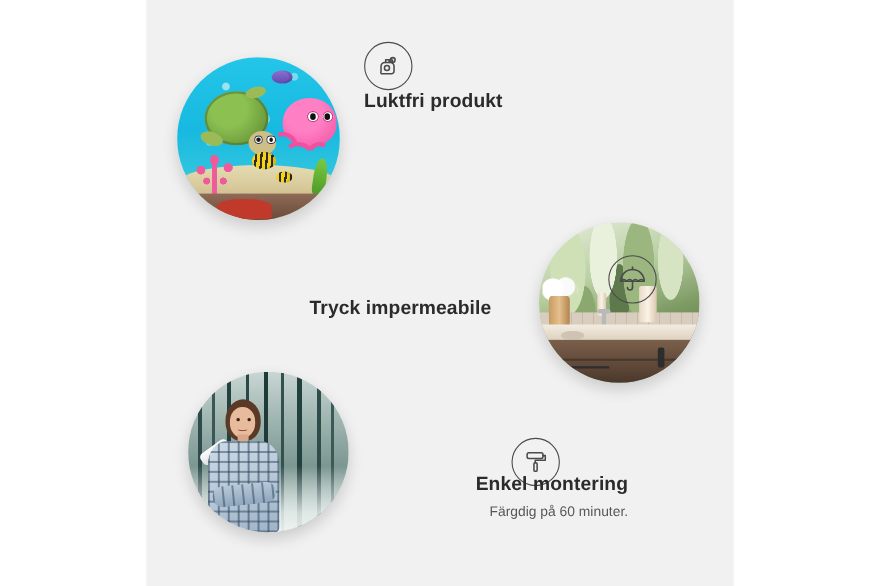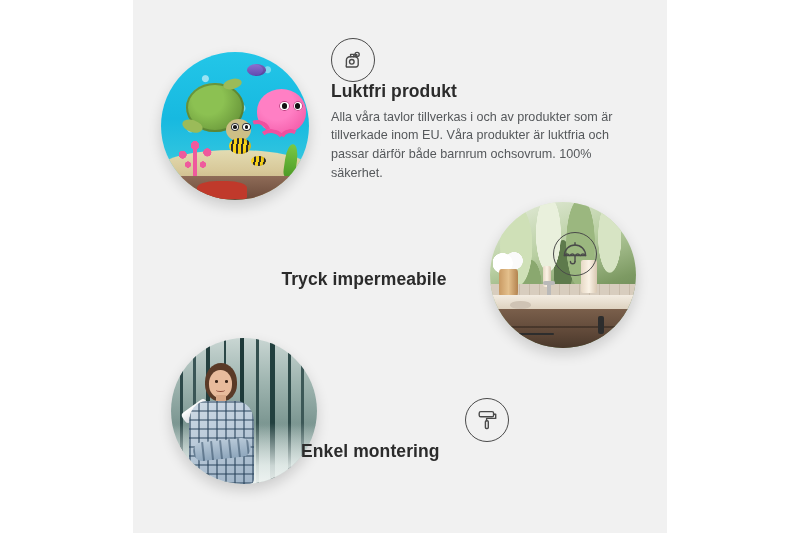--- a/index.html
+++ b/index.html
@@ -281,21 +281,21 @@
     margin-bottom: 5px;
   }
   .block p {
     font-size: 12.6px;
     color: #55585b;
     line-height: 1.48;
   }
 
   #block-odour  { left: 198px; top: 80px; width: 312px; text-align: left; }
   #block-water  { left: 66px;  top: 268px; width: 330px; text-align: center; }
-  #block-mount  { left: 168px; top: 440px; width: 270px; text-align: left; }
+  #block-mount  { left: 168px; top: 428px; width: 270px; text-align: right; }
 
   #icon-odour { left: 198px; top: 38px; }
   #icon-water { left: 420px; top: 232px; }
   #icon-mount { left: 332px; top: 398px; }
 </style>
 </head>
 <body>
 
 <div id="stage">
   <div id="panel">
@@ -336,21 +336,20 @@
         <path d="M8.5 22 h9.5 a2.2 2.2 0 0 0 2.2-2.2 v-4.6 a3.4 3.4 0 0 0-3.4-3.4 h-5 a3.4 3.4 0 0 0-3.4 3.4 v4.6 A2.2 2.2 0 0 0 8.5 22 Z"></path>
         <path d="M12.6 11.8 V9.4 h3.2 v2.4"></path>
         <path d="M16.2 9.6 h2.6 v2.1"></path>
         <path d="M19.1 7.4 a2.1 2.1 0 1 1 0 4.2 a2.1 2.1 0 0 1 0-4.2 Z"></path>
         <circle cx="13.8" cy="16.8" r="2.3"></circle>
       </svg>
     </div>
 
     <div class="block" id="block-odour">
       <h2>Luktfri produkt</h2>
-      <p>Alla våra tavlor tillverkas i och av produkter som är tillverkade inom EU. Våra produkter är luktfria och passar därför både barnrum ochsovrum. 100% säkerhet.</p>
     </div>
 
     <div class="photo" id="photo-bath">
       <div class="inner">
         <div class="bath-wall"></div>
         <div class="bath-backsplash"></div>
         <div class="bath-bottle" style="left:36%;top:44%;width:6%;height:14%;"></div>
         <div class="bath-bottle" style="left:62%;top:40%;width:11%;height:22%;"></div>
         <div class="bath-flowers"></div>
         <div class="bath-vase"></div>
@@ -400,16 +399,17 @@
     <div class="icon-circle" id="icon-mount">
       <svg width="30" height="30" viewBox="0 0 30 30" fill="none" stroke="#4a4a4a" stroke-width="1.4" stroke-linecap="round" stroke-linejoin="round">
         <rect x="7.2" y="6.6" width="14.4" height="5.2" rx="1.6"></rect>
         <path d="M21.6 9.2 h2.1 v4.2 h-9.1 v2.3"></path>
         <rect x="13.4" y="15.7" width="2.9" height="7.8" rx="1.1"></rect>
       </svg>
     </div>
 
     <div class="block" id="block-mount">
       <h2>Enkel montering</h2>
+      <p>Färgdig på 60 minuter.</p>
     </div>
 
   </div>
 </div>
 
 </body></html>

